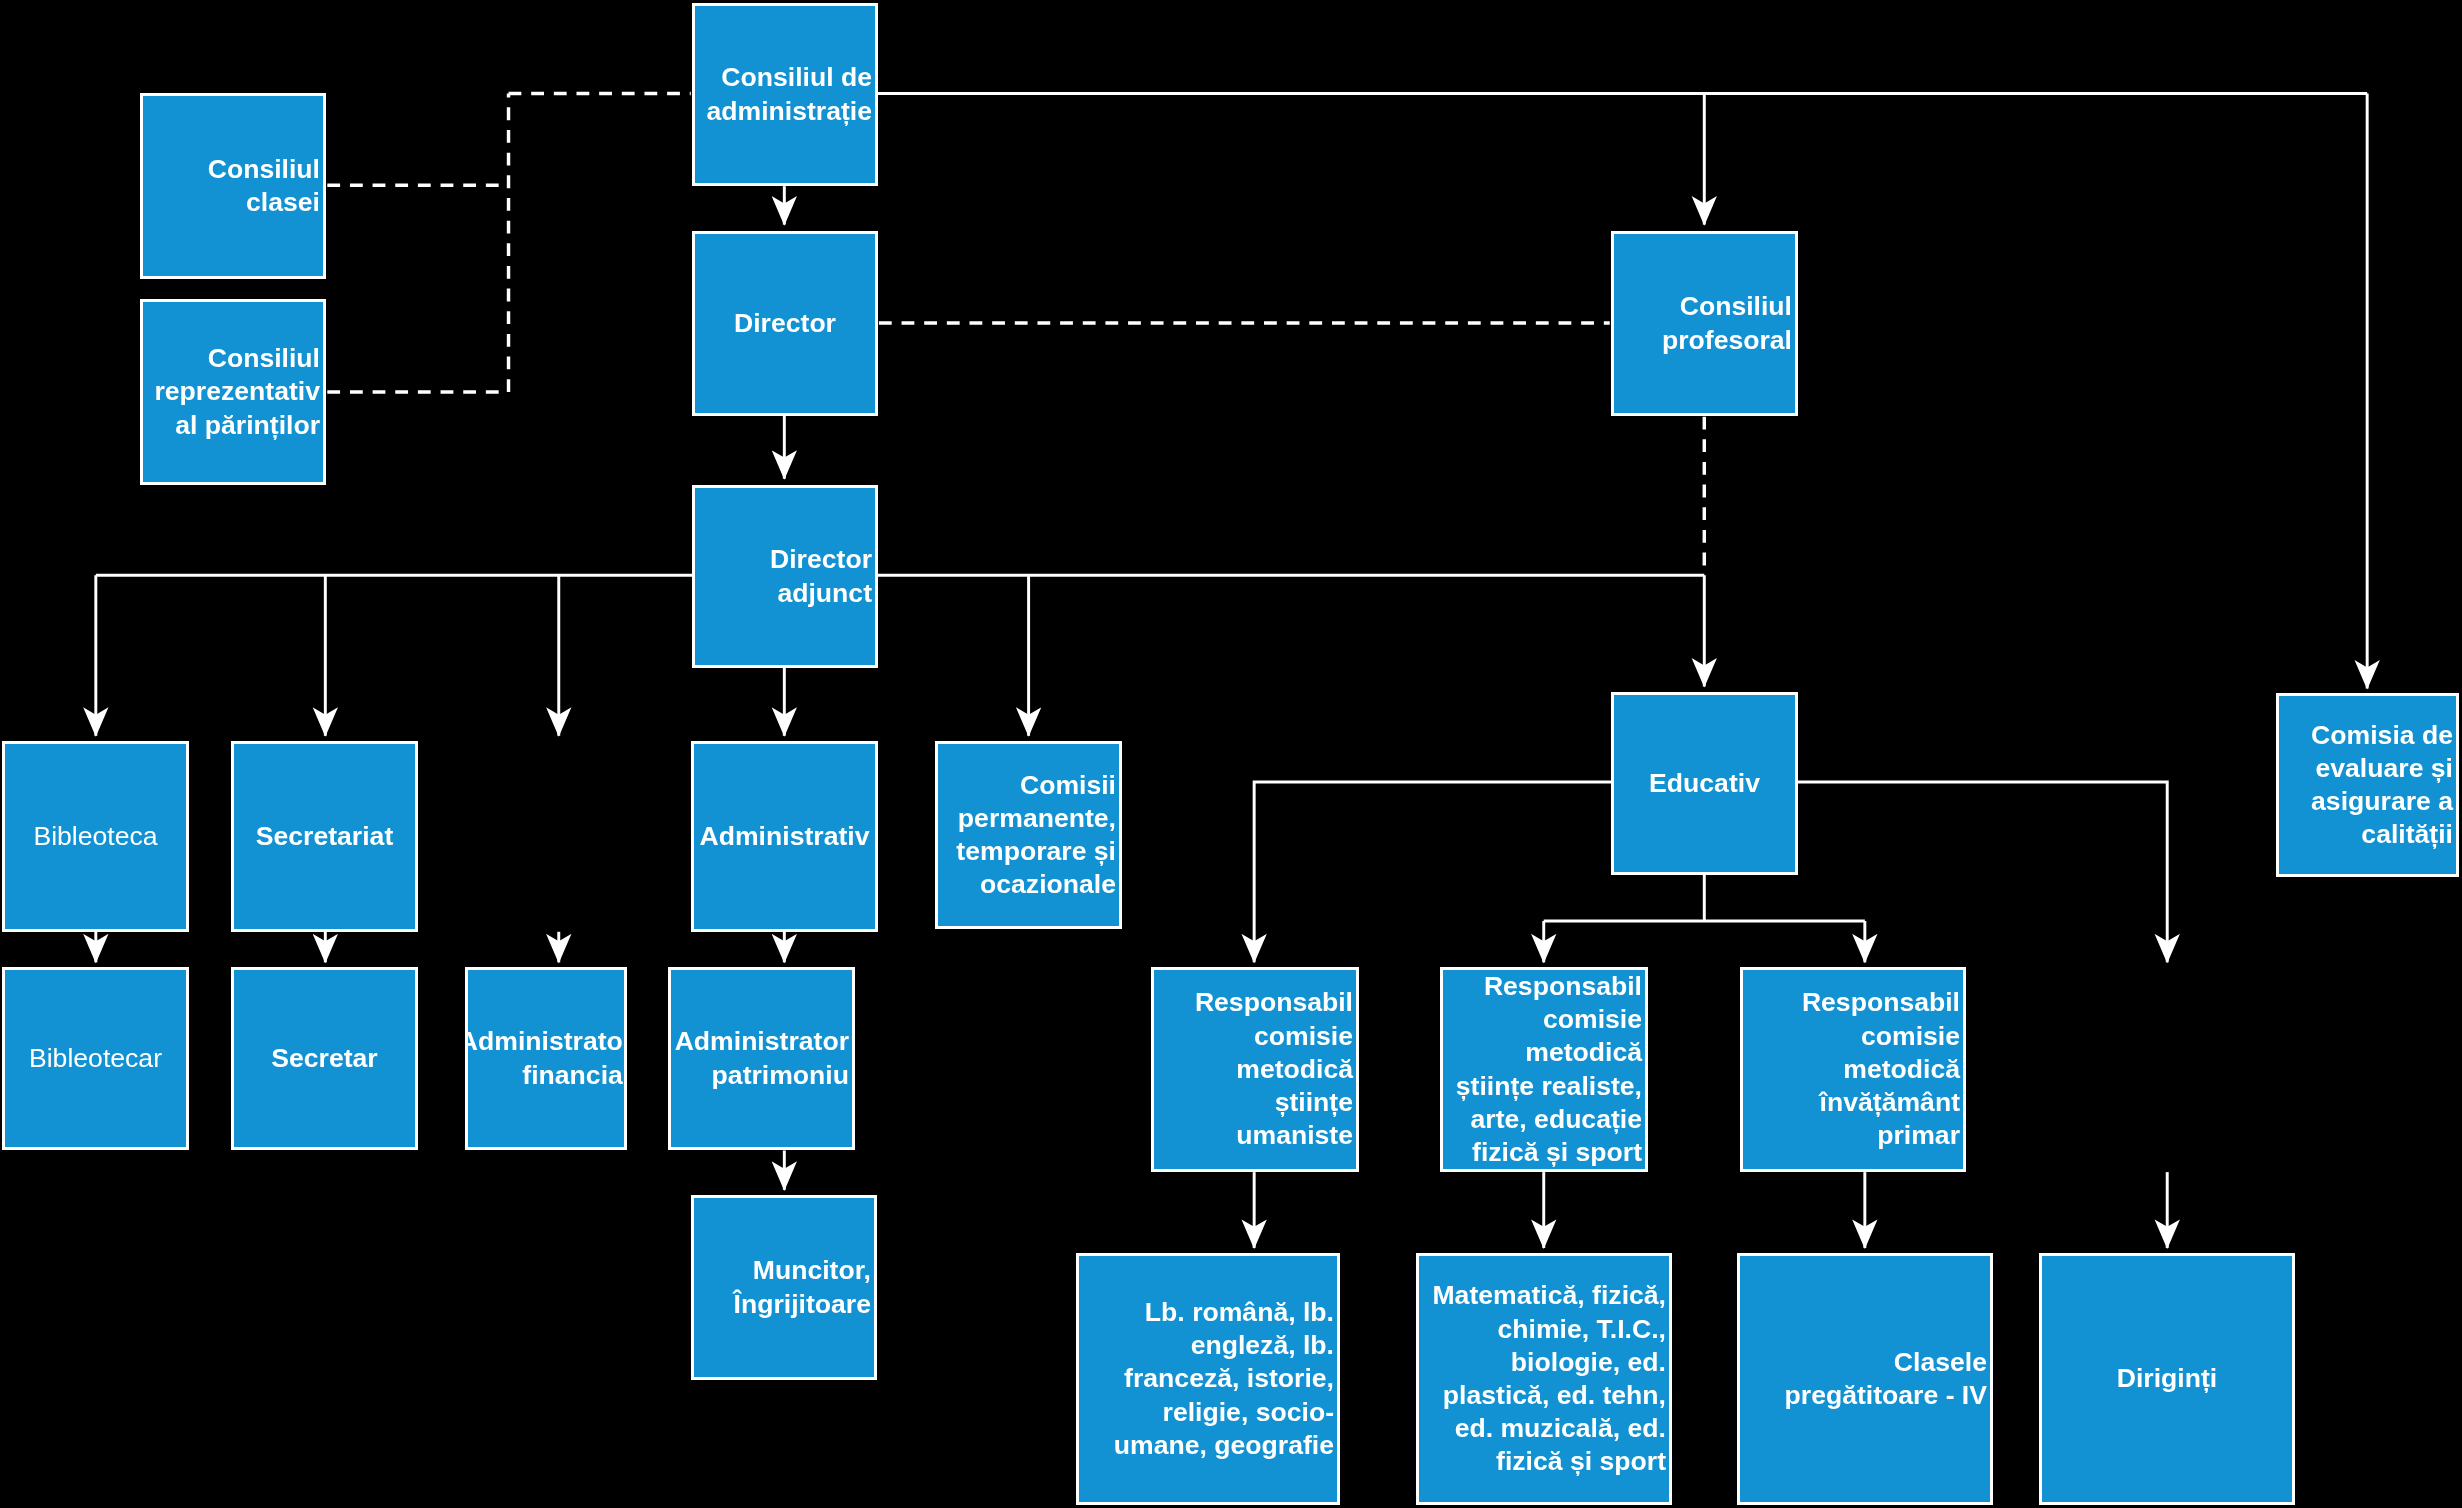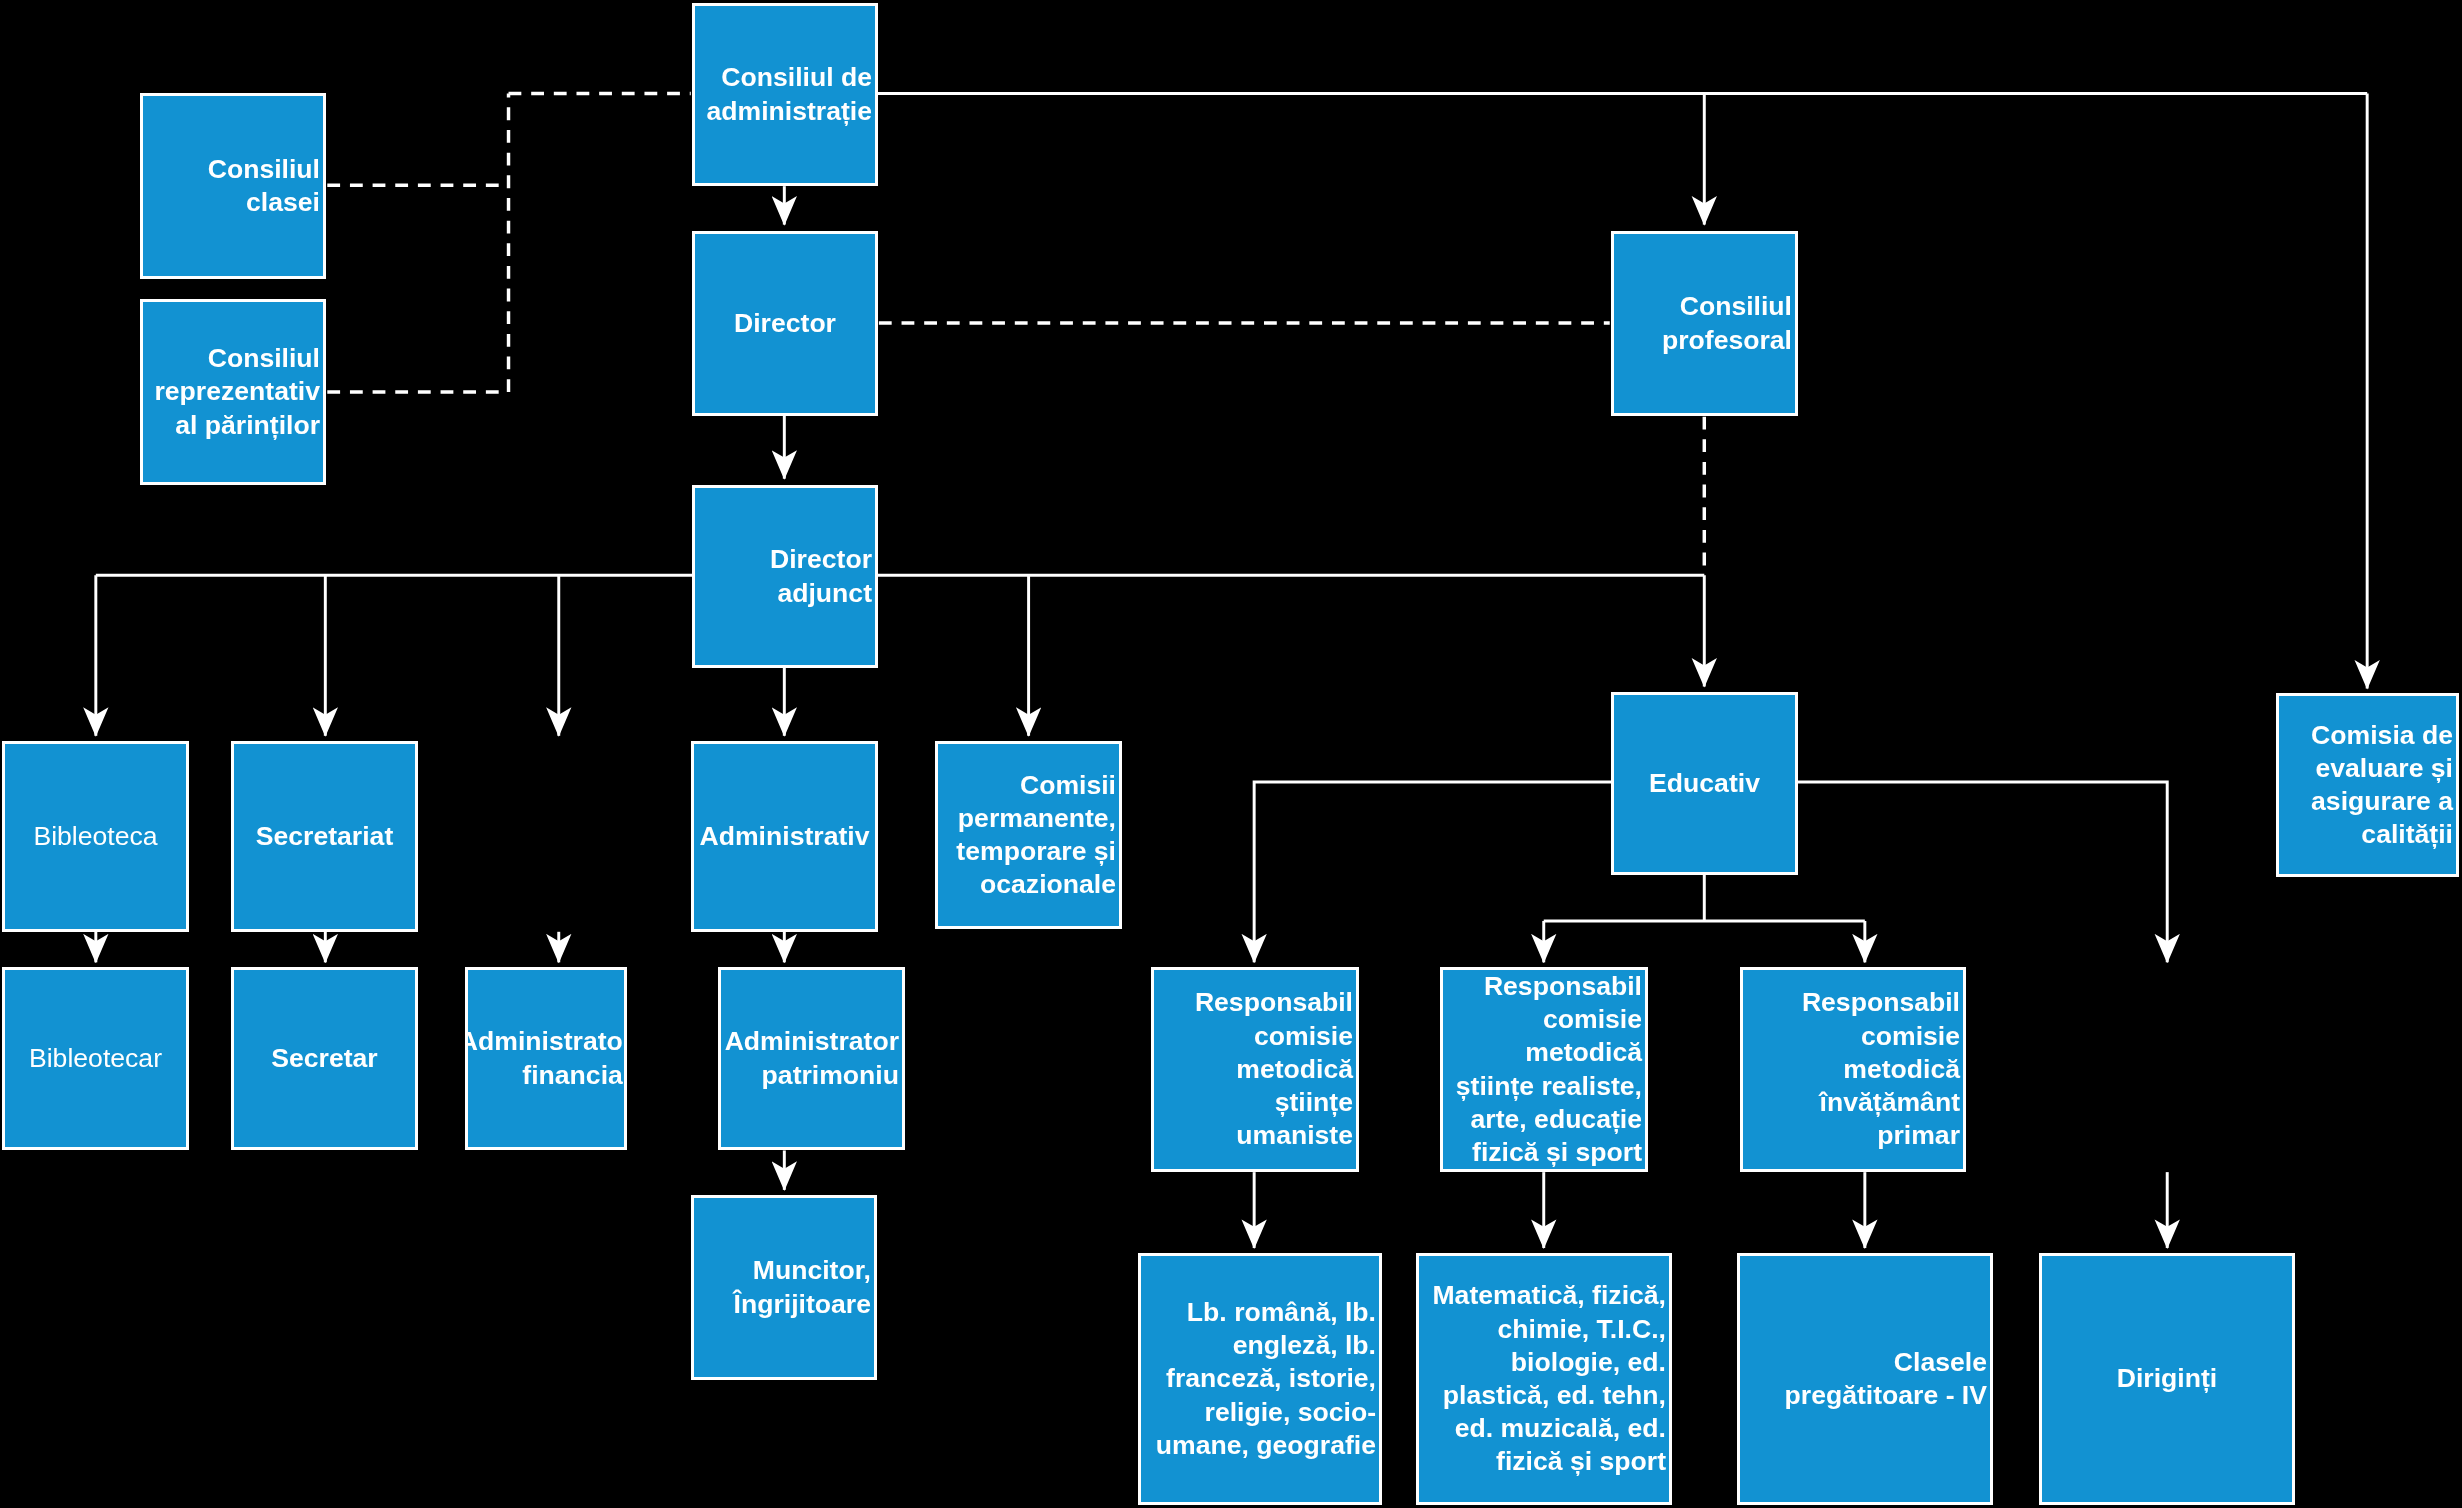--- a/index.html
+++ b/index.html
@@ -134,42 +134,42 @@
   </div>
 
   <div class="node" style="left:231px;top:967px;width:187px;height:183px">
     <span>Secretar</span>
   </div>
 
   <div class="node" style="left:465px;top:967px;width:162px;height:183px">
     <span>Administrator financiar</span>
   </div>
 
-  <div class="node" style="left:718px;top:967px;width:187px;height:183px">
+  <div class="node" style="left:668px;top:967px;width:187px;height:183px">
     <span>Administrator patrimoniu</span>
   </div>
 
   <div class="node" style="left:691px;top:1195px;width:186px;height:185px">
     <span>Muncitor, Îngrijitoare</span>
   </div>
 
   <div class="node" style="left:1151px;top:967px;width:208px;height:205px">
     <span>Responsabil comisie metodică științe umaniste</span>
   </div>
 
   <div class="node" style="left:1440px;top:967px;width:208px;height:205px">
     <span>Responsabil comisie metodică științe realiste, arte, educație fizică și sport</span>
   </div>
 
   <div class="node" style="left:1740px;top:967px;width:226px;height:205px">
     <span>Responsabil comisie metodică învățământ primar</span>
   </div>
 
 
-  <div class="node" style="left:1138px;top:1253px;width:244px;height:252px">
+  <div class="node" style="left:1076px;top:1253px;width:264px;height:252px">
     <span>Lb. română, lb. engleză, lb. franceză, istorie, religie, socio-umane, geografie</span>
   </div>
 
   <div class="node" style="left:1416px;top:1253px;width:256px;height:252px">
     <span>Matematică, fizică, chimie, T.I.C., biologie, ed. plastică, ed. tehn, ed. muzicală, ed. fizică și sport</span>
   </div>
 
   <div class="node" style="left:1737px;top:1253px;width:256px;height:252px">
     <span>Clasele pregătitoare - IV</span>
   </div>

